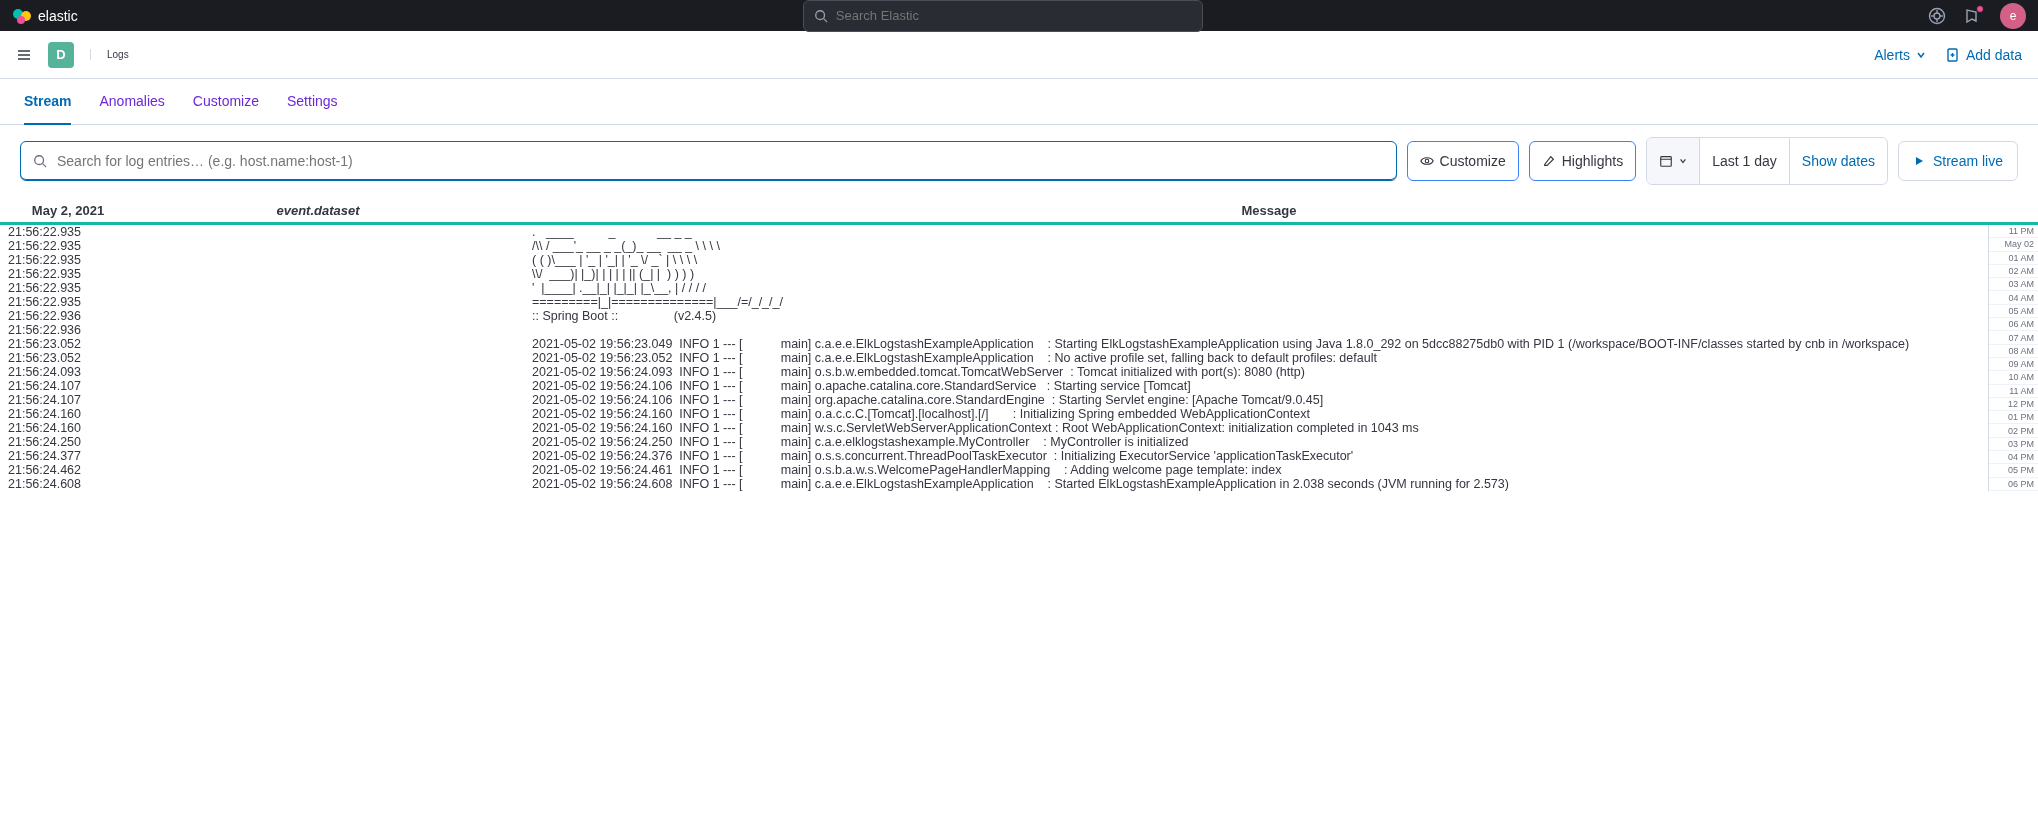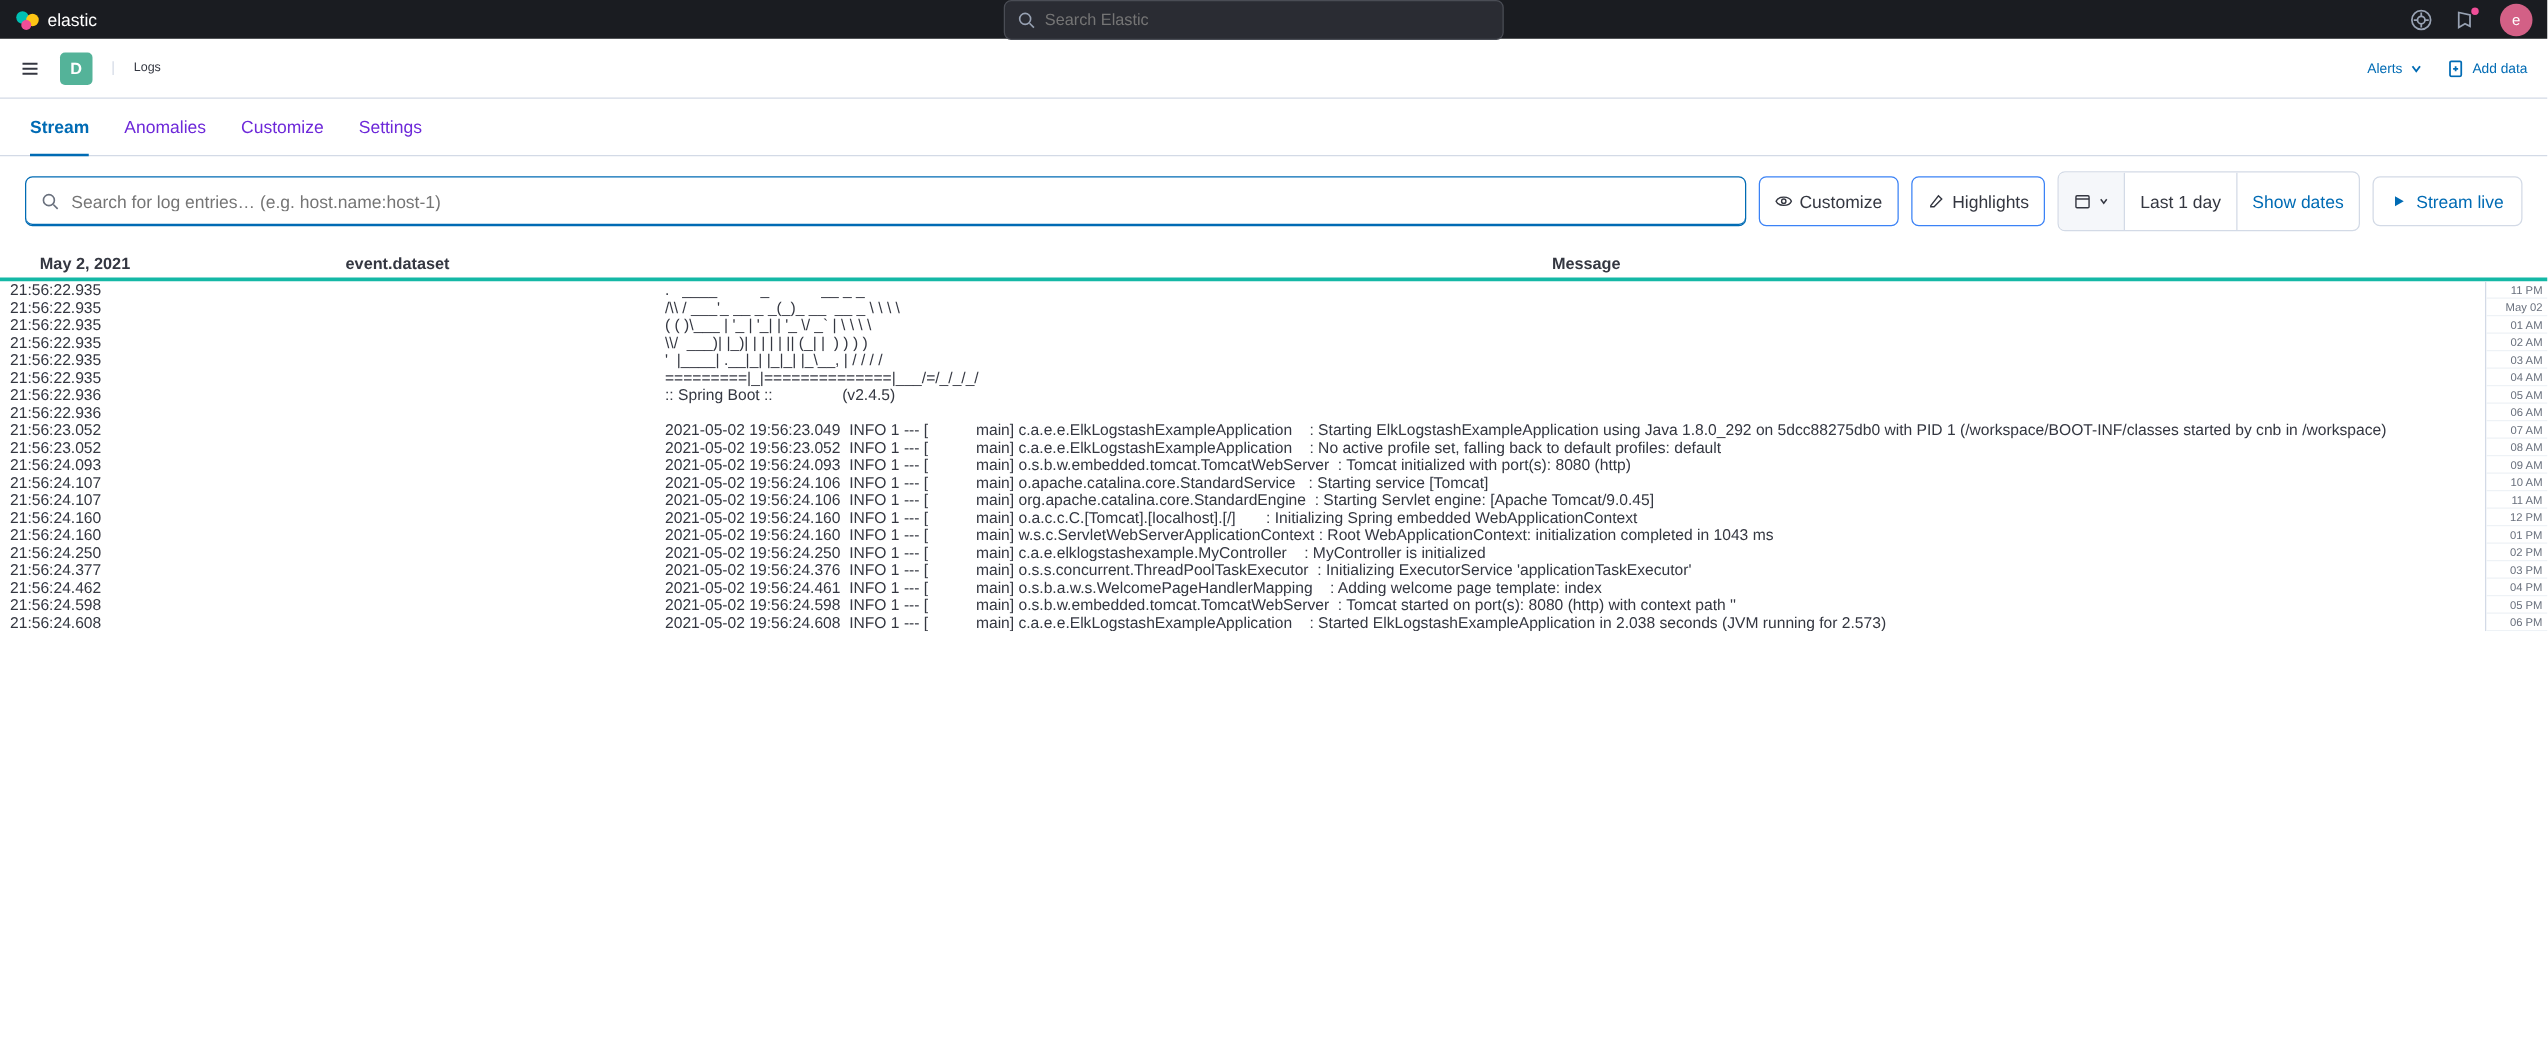--- a/index.html
+++ b/index.html
@@ -11,37 +11,37 @@
 .search-box { background: #2a2c33; border: 1px solid #4a4d55; border-radius: 6px; height: 32px; width: 400px; display: flex; align-items: center; padding: 0 10px; gap: 8px; }
 .search-box input { background: transparent; border: none; color: #98a2b3; outline: none; font-size: 13px; flex: 1; }
 .topbar-right { display: flex; align-items: center; gap: 18px; }
 .topbar-icon { color: #98a2b3; width: 18px; height: 18px; display: flex; align-items: center; justify-content: center; position: relative; }
 .notif-dot { position: absolute; top: -2px; right: -2px; width: 8px; height: 8px; border-radius: 50%; background: #f04e98; border: 1px solid #1a1c21; }
 .avatar { width: 26px; height: 26px; border-radius: 50%; background: #d36086; color: #fff; display: flex; align-items: center; justify-content: center; font-size: 12px; }
 .breadcrumb-bar { height: 48px; border-bottom: 1px solid #d3dae6; display: flex; align-items: center; padding: 0 16px; gap: 16px; }
 .space-badge { width: 26px; height: 26px; border-radius: 4px; background: #54b399; color: #fff; display: flex; align-items: center; justify-content: center; font-size: 13px; font-weight: 600; }
 .breadcrumb-text { font-size: 10px; color: #343741; border-left: 1px solid #d3dae6; padding-left: 16px; }
 .breadcrumb-right { margin-left: auto; display: flex; align-items: center; gap: 20px; }
-.link-btn { color: #006bb4; font-size: 11px; display: flex; align-items: center; gap: 6px; cursor: pointer; }
+.link-btn { color: #006bb4; font-size: 14px; display: flex; align-items: center; gap: 6px; cursor: pointer; }
 .tabs-bar { border-bottom: 1px solid #d3dae6; padding: 0 24px; display: flex; gap: 28px; }
 .tab { font-size: 14px; padding: 14px 0; cursor: pointer; color: #6d28d9; }
 .tab.active { color: #006bb4; font-weight: 600; border-bottom: 2px solid #006bb4; margin-bottom: -1px; }
 .filter-bar { padding: 12px 20px; display: flex; align-items: center; gap: 10px; }
 .query-box { flex: 1; border: 1px solid #006bb4; box-shadow: inset 0 -1px 0 #006bb4; border-radius: 6px; height: 40px; display: flex; align-items: center; padding: 0 12px; gap: 10px; }
 .query-box input { border: none; outline: none; flex: 1; font-size: 14px; color: #69707d; }
 .tool-btn { border: 1px solid #3b82f6; border-radius: 6px; height: 40px; padding: 0 12px; display: flex; align-items: center; gap: 6px; font-size: 14px; color: #343741; background: #fff; cursor: pointer; }
 .date-picker { display: flex; border: 1px solid #d3dae6; border-radius: 6px; height: 48px; align-items: center; overflow: hidden; }
 .date-picker > div { padding: 0 12px; height: 100%; display: flex; align-items: center; font-size: 14px; }
 .date-quick { border-right: 1px solid #d3dae6; background: #f5f7fa; gap: 6px; }
 .date-text { color: #343741; }
 .date-show { border-left: 1px solid #d3dae6; color: #006bb4; cursor: pointer; }
 .stream-btn { border: 1px solid #d3dae6; border-radius: 6px; height: 40px; padding: 0 14px; display: flex; align-items: center; gap: 8px; font-size: 14px; color: #006bb4; cursor: pointer; }
 .log-header { display: flex; font-weight: 600; font-size: 13px; padding: 6px 8px 4px 8px; border-bottom: 3px solid #14b8a6; text-align: center; }
 .col-ts-h { width: 120px; }
-.col-ds-h { width: 380px; }
+.col-ds-h { width: 380px; font-style: italic; }
 .col-msg-h { flex: 1; }
 .log-body { display: flex; }
 .log-rows { flex: 1; }
 .log-row { display: flex; font-family: "Menlo", "Consolas", monospace; font-size: 12.5px; padding: 0 8px; white-space: pre; gap: 12px; }
 .col-ts { width: 120px; color: #343741; }
 .col-ds { width: 380px; }
 .col-msg { flex: 1; color: #343741; overflow: hidden; }
 .minimap { width: 50px; border-left: 1px solid #d3dae6; display: flex; flex-direction: column; font-size: 9px; color: #69707d; }
 .minimap-tick { height: 30px; display: flex; align-items: center; justify-content: flex-end; padding-right: 4px; border-bottom: 1px solid #eef2f6; flex: 1; }
 svg { display: block; }
@@ -204,21 +204,20 @@
       <div class="log-row"><div class="col-ts">21:56:23.052</div><div class="col-ds"></div><div class="col-msg">2021-05-02 19:56:23.049  INFO 1 --- [           main] c.a.e.e.ElkLogstashExampleApplication    : Starting ElkLogstashExampleApplication using Java 1.8.0_292 on 5dcc88275db0 with PID 1 (/workspace/BOOT-INF/classes started by cnb in /workspace)</div></div>
       <div class="log-row"><div class="col-ts">21:56:23.052</div><div class="col-ds"></div><div class="col-msg">2021-05-02 19:56:23.052  INFO 1 --- [           main] c.a.e.e.ElkLogstashExampleApplication    : No active profile set, falling back to default profiles: default</div></div>
       <div class="log-row"><div class="col-ts">21:56:24.093</div><div class="col-ds"></div><div class="col-msg">2021-05-02 19:56:24.093  INFO 1 --- [           main] o.s.b.w.embedded.tomcat.TomcatWebServer  : Tomcat initialized with port(s): 8080 (http)</div></div>
       <div class="log-row"><div class="col-ts">21:56:24.107</div><div class="col-ds"></div><div class="col-msg">2021-05-02 19:56:24.106  INFO 1 --- [           main] o.apache.catalina.core.StandardService   : Starting service [Tomcat]</div></div>
       <div class="log-row"><div class="col-ts">21:56:24.107</div><div class="col-ds"></div><div class="col-msg">2021-05-02 19:56:24.106  INFO 1 --- [           main] org.apache.catalina.core.StandardEngine  : Starting Servlet engine: [Apache Tomcat/9.0.45]</div></div>
       <div class="log-row"><div class="col-ts">21:56:24.160</div><div class="col-ds"></div><div class="col-msg">2021-05-02 19:56:24.160  INFO 1 --- [           main] o.a.c.c.C.[Tomcat].[localhost].[/]       : Initializing Spring embedded WebApplicationContext</div></div>
       <div class="log-row"><div class="col-ts">21:56:24.160</div><div class="col-ds"></div><div class="col-msg">2021-05-02 19:56:24.160  INFO 1 --- [           main] w.s.c.ServletWebServerApplicationContext : Root WebApplicationContext: initialization completed in 1043 ms</div></div>
       <div class="log-row"><div class="col-ts">21:56:24.250</div><div class="col-ds"></div><div class="col-msg">2021-05-02 19:56:24.250  INFO 1 --- [           main] c.a.e.elklogstashexample.MyController    : MyController is initialized</div></div>
       <div class="log-row"><div class="col-ts">21:56:24.377</div><div class="col-ds"></div><div class="col-msg">2021-05-02 19:56:24.376  INFO 1 --- [           main] o.s.s.concurrent.ThreadPoolTaskExecutor  : Initializing ExecutorService 'applicationTaskExecutor'</div></div>
       <div class="log-row"><div class="col-ts">21:56:24.462</div><div class="col-ds"></div><div class="col-msg">2021-05-02 19:56:24.461  INFO 1 --- [           main] o.s.b.a.w.s.WelcomePageHandlerMapping    : Adding welcome page template: index</div></div>
-      <div class="log-row"><div class="col-ts">21:56:24.598</div><div class="col-ds"></div><div class="col-msg">2021-05-02 19:56:24.598  INFO 1 --- [           main] o.s.b.w.embedded.tomcat.TomcatWebServer  : Tomcat started on port(s): 8080 (http) with context path ''</div></div>
       <div class="log-row"><div class="col-ts">21:56:24.608</div><div class="col-ds"></div><div class="col-msg">2021-05-02 19:56:24.608  INFO 1 --- [           main] c.a.e.e.ElkLogstashExampleApplication    : Started ElkLogstashExampleApplication in 2.038 seconds (JVM running for 2.573)</div></div>
     </div>
   <div class="minimap" id="minimap">
       <div class="minimap-tick">11 PM</div>
       <div class="minimap-tick">May 02</div>
       <div class="minimap-tick">01 AM</div>
       <div class="minimap-tick">02 AM</div>
       <div class="minimap-tick">03 AM</div>
       <div class="minimap-tick">04 AM</div>
       <div class="minimap-tick">05 AM</div>

